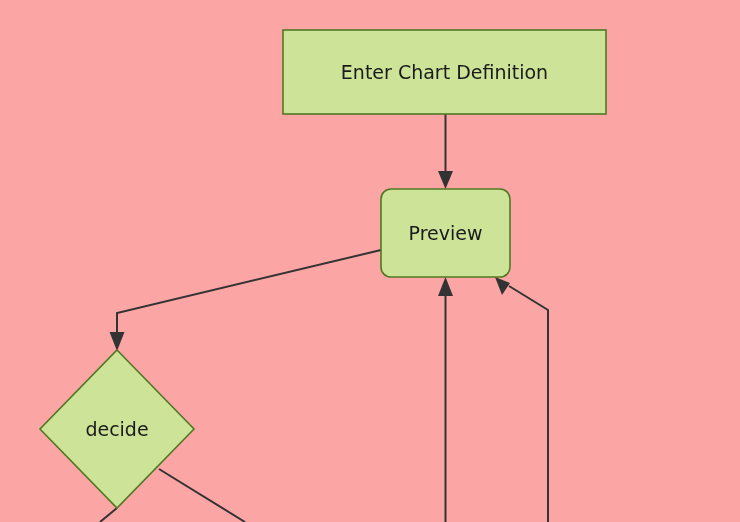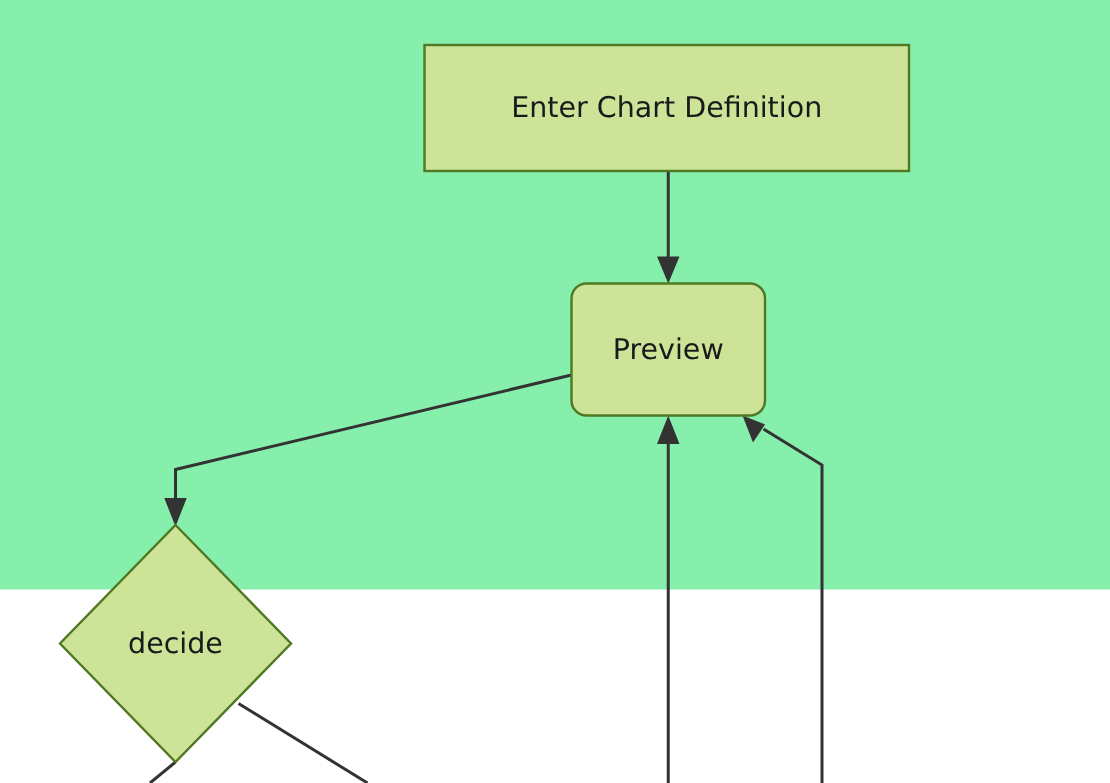--- a/index.html
+++ b/index.html
@@ -9,22 +9,22 @@
   }
   body {
     width: 740px;
     height: 522px;
     overflow: hidden;
     font-family: "DejaVu Sans", "Liberation Sans", sans-serif;
   }
   #diagram-root {
     position: relative;
     width: 740px;
-    height: 393px;
-    background: #86efac;
+    height: 522px;
+    background: #fca5a5;
     text-align: right;
   }
   #flow-svg {
     position: absolute;
     top: 0;
     left: 0;
     width: 740px;
     height: 522px;
     display: block;
   }

